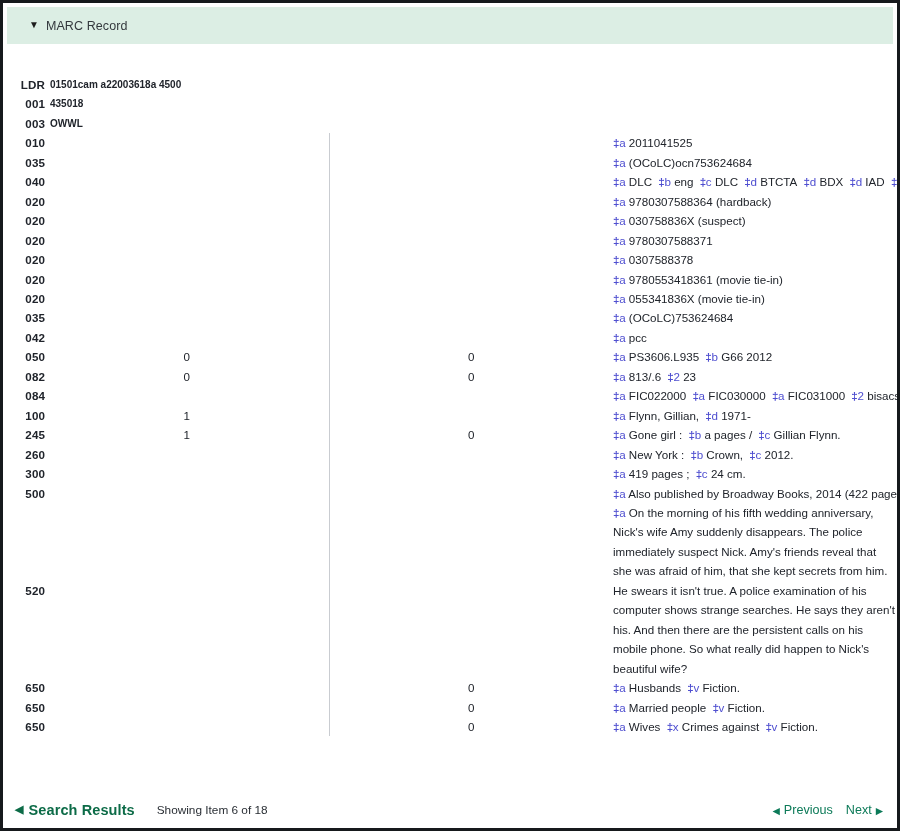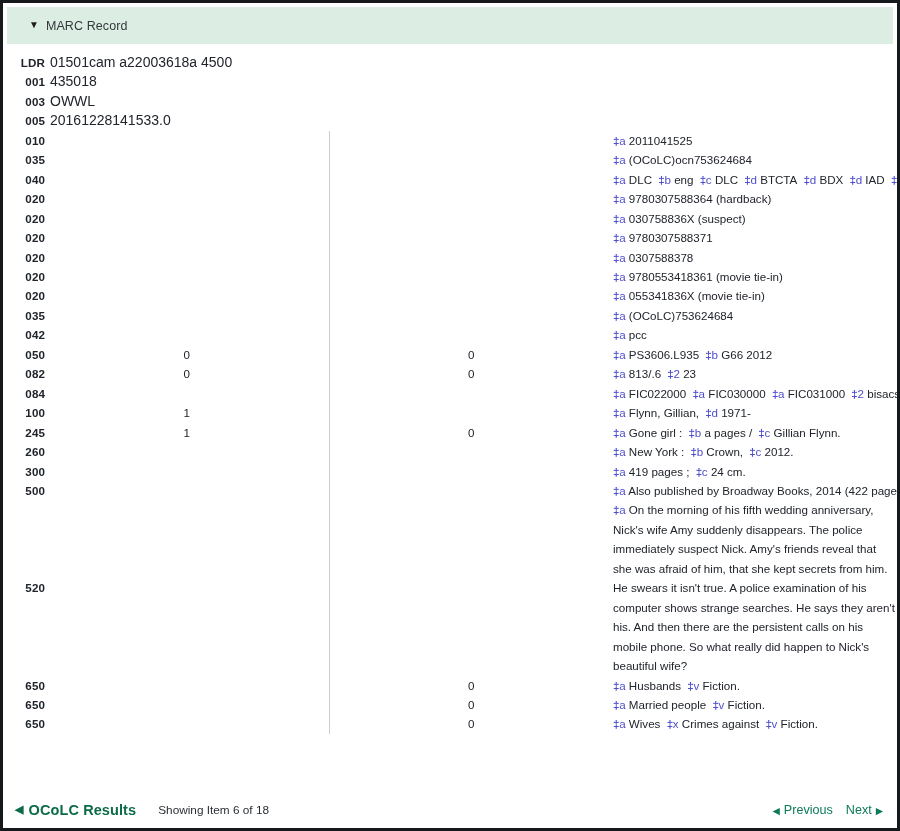--- a/index.html
+++ b/index.html
@@ -44,22 +44,23 @@
   }
   .marc-header-label {
     font-size: 12.5px;
     color: #33383d;
     letter-spacing: .1px;
   }
 
   
   .record {
     flex: 1 1 auto;
-    padding: 9px 0 0 0;
+    padding: 15px 0 0 0;
     overflow: hidden;
+    margin-top: 16px;
   }
   table.marc {
     border-collapse: collapse;
     width: 100%;
     table-layout: fixed;
   }
   table.marc td {
     padding: 0;
     vertical-align: top;
     font-size: 11.6px;
@@ -84,23 +85,24 @@
   }
   td.ind1 { border-right: 1px solid #c9ccd1; }
   td.ind2 { padding-left: 1px; }
   td.content {
     padding-left: 12px;
     white-space: normal;
   }
   
   tr.control td.ctrlval {
     padding-left: 5px;
-    font-size: 14px;
+    font-size: 10px;
     color: #20242b;
     white-space: nowrap;
+    font-weight: bold;
   }
   tr.control td.tag { padding-right: 0; }
 
   .sf {
     color: #4f4fd0;
     font-weight: normal;
   }
   .sf .dag {
     font-weight: bold;
     letter-spacing: -.3px;
@@ -183,24 +185,20 @@
             <td class="ctrlval" colspan="3">01501cam a22003618a 4500</td>
           </tr>
           <tr class="control">
             <td class="tag">001</td>
             <td class="ctrlval" colspan="3">435018</td>
           </tr>
           <tr class="control">
             <td class="tag">003</td>
             <td class="ctrlval" colspan="3">OWWL</td>
           </tr>
-          <tr class="control">
-            <td class="tag">005</td>
-            <td class="ctrlval" colspan="3">20161228141533.0</td>
-          </tr>
           <tr>
             <td class="tag">010</td>
             <td class="ind1"></td>
             <td class="ind2"></td>
             <td class="content"><span class="sf"><span class="dag">‡</span><span>a</span></span> <span class="txt"> 2011041525</span></td>
           </tr>
           <tr>
             <td class="tag">035</td>
             <td class="ind1"></td>
             <td class="ind2"></td>
@@ -333,21 +331,21 @@
             <td class="content"><span class="sf"><span class="dag">‡</span><span>a</span></span> <span class="txt">Wives</span><span class="gap"></span> <span class="sf"><span class="dag">‡</span><span>x</span></span> <span class="txt">Crimes against</span><span class="gap"></span> <span class="sf"><span class="dag">‡</span><span>v</span></span> <span class="txt">Fiction.</span></td>
           </tr>
         </tbody>
     </table>
   </div>
 
   <div class="footer">
     <div class="footer-left">
       <a class="search-results-link">
         <span class="arrow">◀</span>
-        <span>OCoLC Results</span>
+        <span>Search Results</span>
       </a>
       <span class="showing">Showing Item 6 of 18</span>
     </div>
     <div class="footer-right">
       <a class="nav-link prev">
         <span class="arrow">◀</span>
         <span>Previous</span>
       </a>
       <a class="nav-link next">
         <span>Next</span>

